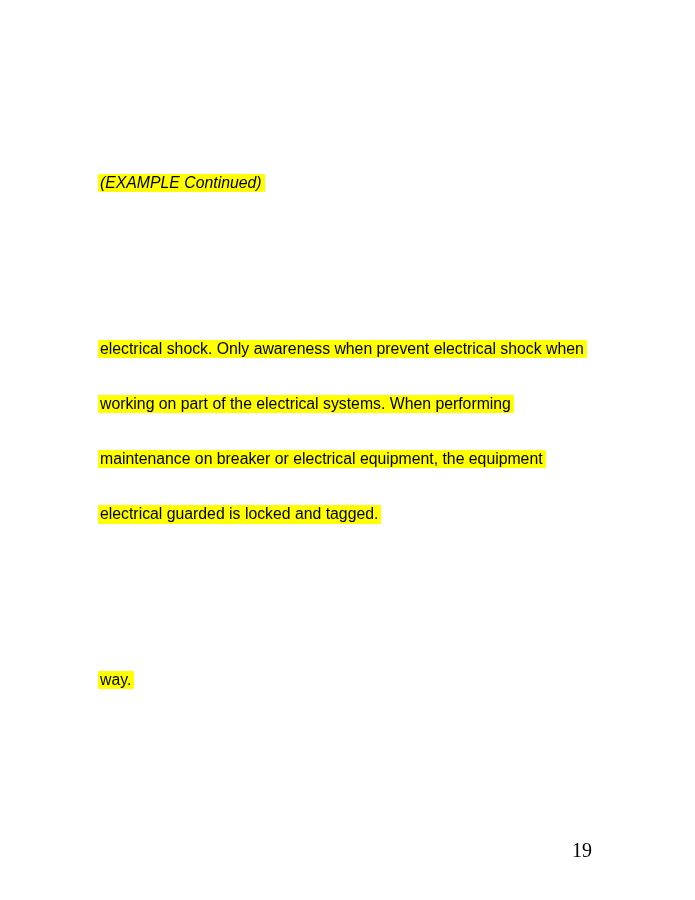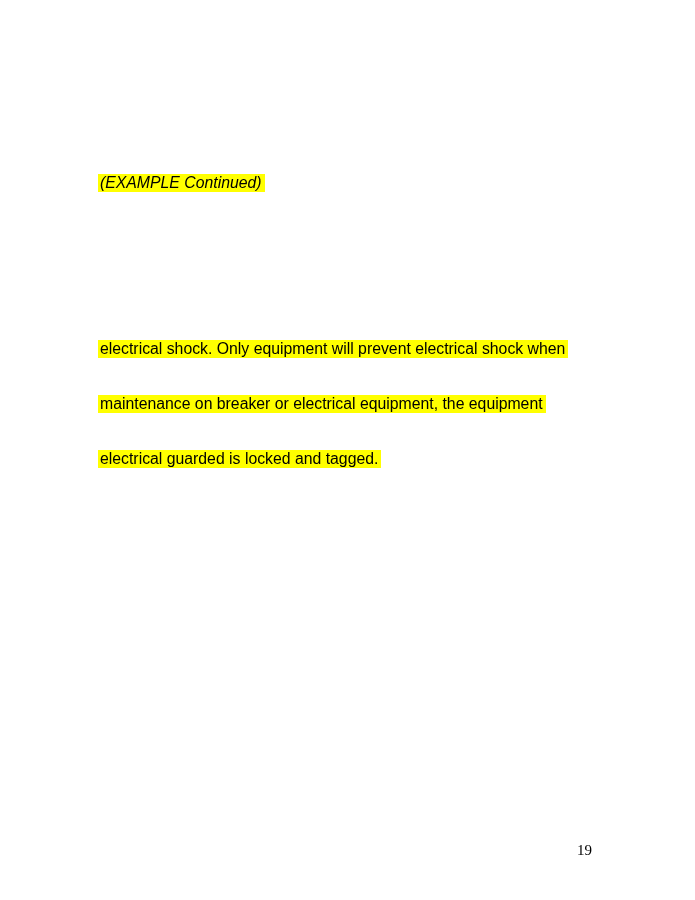--- a/index.html
+++ b/index.html
@@ -31,42 +31,44 @@
     line-height: 18.4px;
     padding: 0 3px 0 2px;
     margin-left: -2px;
   }
   .italic .hl { font-style: italic; text-align: right; }
   .page-number {
     position: absolute;
     top: 842px;
     right: 103px;
     font-family: "Liberation Serif", serif;
-    font-size: 15px;
+    font-size: 20px;
     line-height: 16px;
     color: var(--ink, #000000);
   }
 </style>
 </head>
 <body>
 
 <div class="page">
   <div class="content">
 
     <div class="block first italic">
       <div class="line"><span class="hl">(EXAMPLE Continued)</span></div>
     </div>
 
     <div class="block">
-      <div class="line"><span class="hl">electrical shock. Only equipment will prevent electrical shock when</span></div>
+      <div class="line"><span class="hl">electrical shock. Only awareness when prevent electrical shock when</span></div>
+      <div class="line"><span class="hl">working on part of the electrical systems. When performing</span></div>
       <div class="line"><span class="hl">maintenance on breaker or electrical equipment, the equipment</span></div>
       <div class="line"><span class="hl">electrical guarded is locked and tagged.</span></div>
     </div>
 
     <div class="block">
+      <div class="line"><span class="hl">way.</span></div>
     </div>
 
     
 
     
 
     
 
     
 

